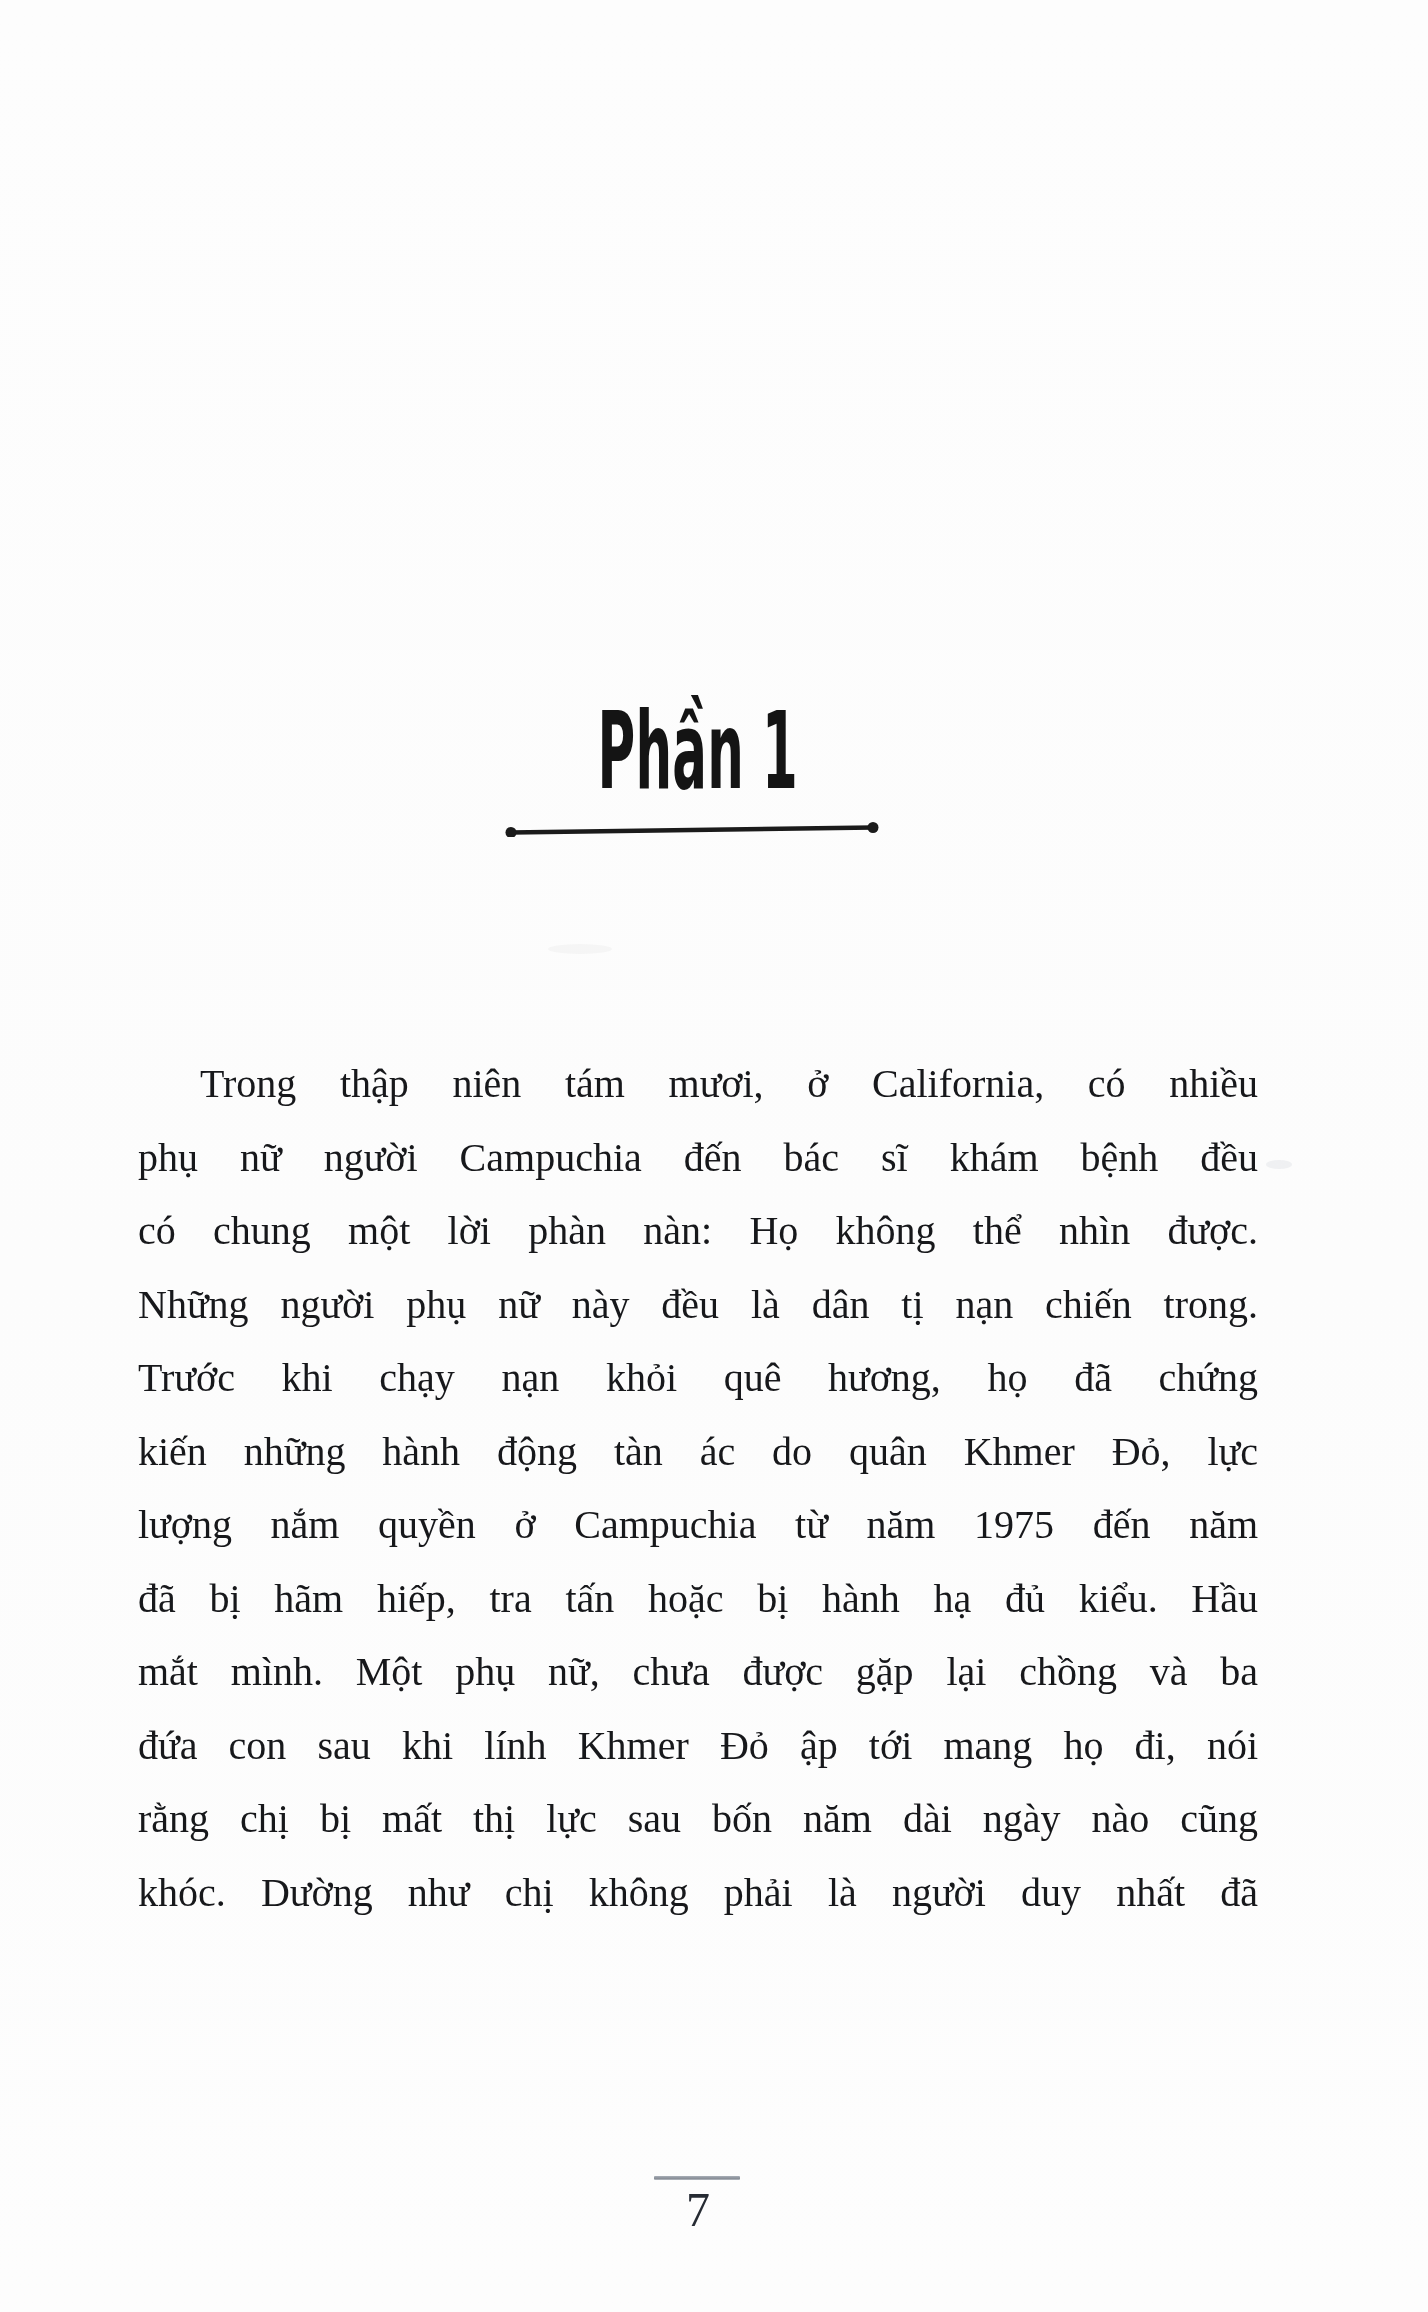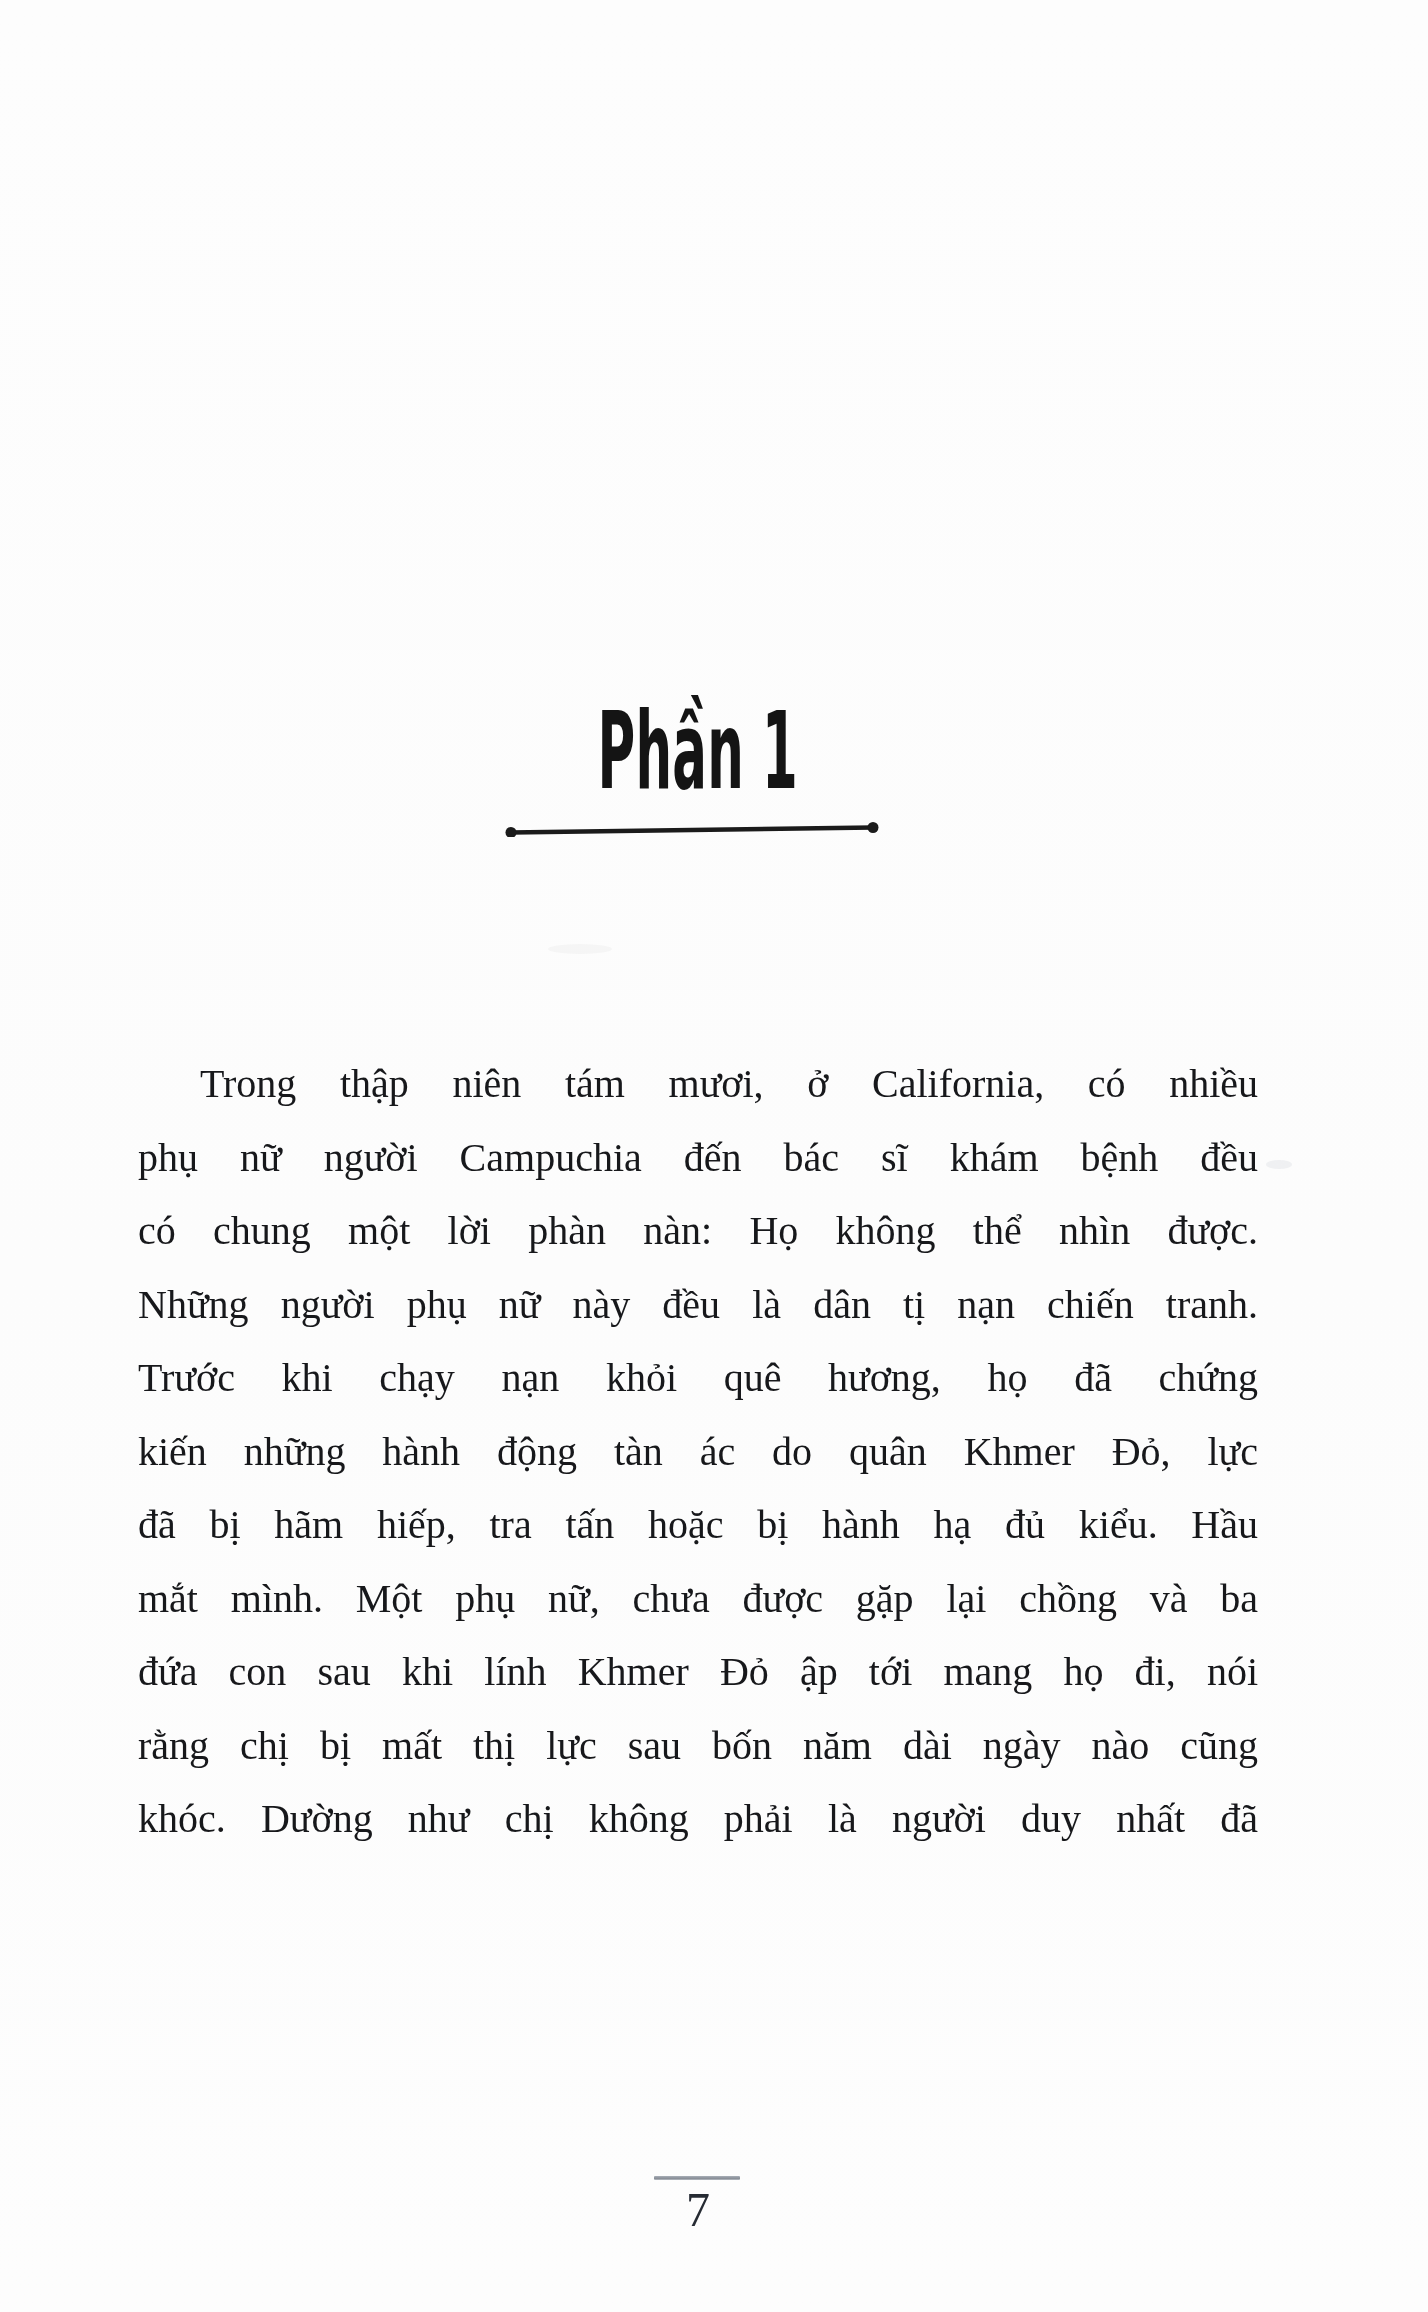--- a/index.html
+++ b/index.html
@@ -128,23 +128,24 @@
     <svg class="heading-underline" viewBox="0 0 380 18">
       <line x1="9" y1="13.5" x2="371" y2="8.5" stroke="#1b1b1b" stroke-width="4.5" stroke-linecap="round"></line>
       <circle cx="9" cy="13.5" r="5.5" fill="#1b1b1b"></circle>
       <circle cx="371" cy="8.5" r="5.5" fill="#1b1b1b"></circle>
     </svg>
 
     <div class="paragraph">
       <div class="text-line indent">Trong thập niên tám mươi, ở California, có nhiều</div>
       <div class="text-line">phụ nữ người Campuchia đến bác sĩ khám bệnh đều</div>
       <div class="text-line">có chung một lời phàn nàn: Họ không thể nhìn được.</div>
-      <div class="text-line">Những người phụ nữ này đều là dân tị nạn chiến tranh.</div>
+      <div class="text-line">Những người phụ nữ này đều là dân tị nạn chiến trong.</div>
       <div class="text-line">Trước khi chạy nạn khỏi quê hương, họ đã chứng</div>
       <div class="text-line">kiến những hành động tàn ác do quân Khmer Đỏ, lực</div>
+      <div class="text-line">lượng nắm quyền ở Campuchia từ năm 1975 đến năm</div>
       <div class="text-line">đã bị hãm hiếp, tra tấn hoặc bị hành hạ đủ kiểu. Hầu</div>
       <div class="text-line">mắt mình. Một phụ nữ, chưa được gặp lại chồng và ba</div>
       <div class="text-line">đứa con sau khi lính Khmer Đỏ ập tới mang họ đi, nói</div>
       <div class="text-line">rằng chị bị mất thị lực sau bốn năm dài ngày nào cũng</div>
       <div class="text-line">khóc. Dường như chị không phải là người duy nhất đã</div>
     </div>
 
     <div class="footer-rule"></div>
     <div class="page-number">7</div>
   </div>

